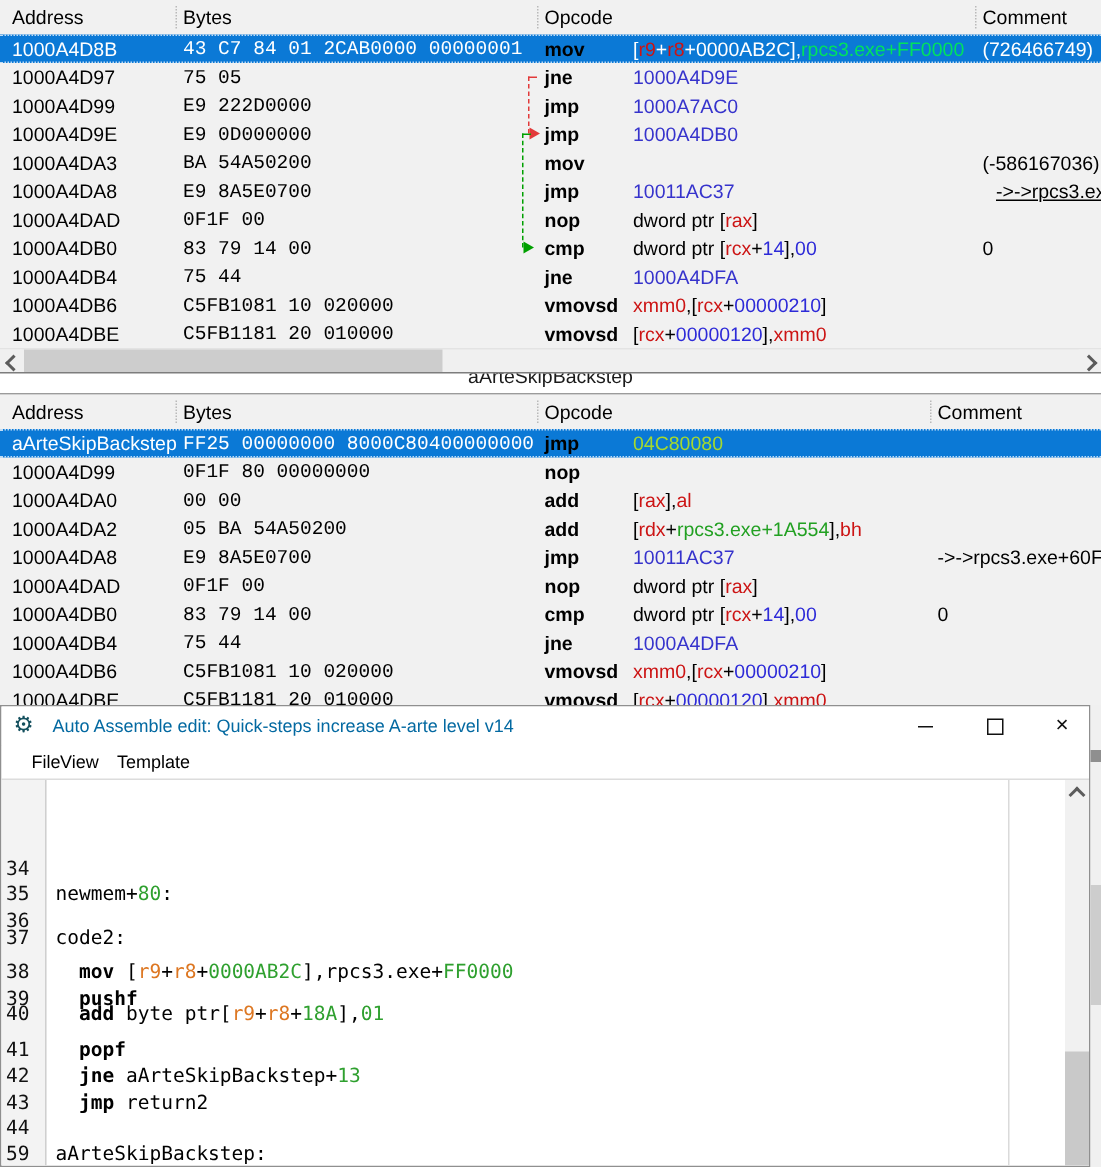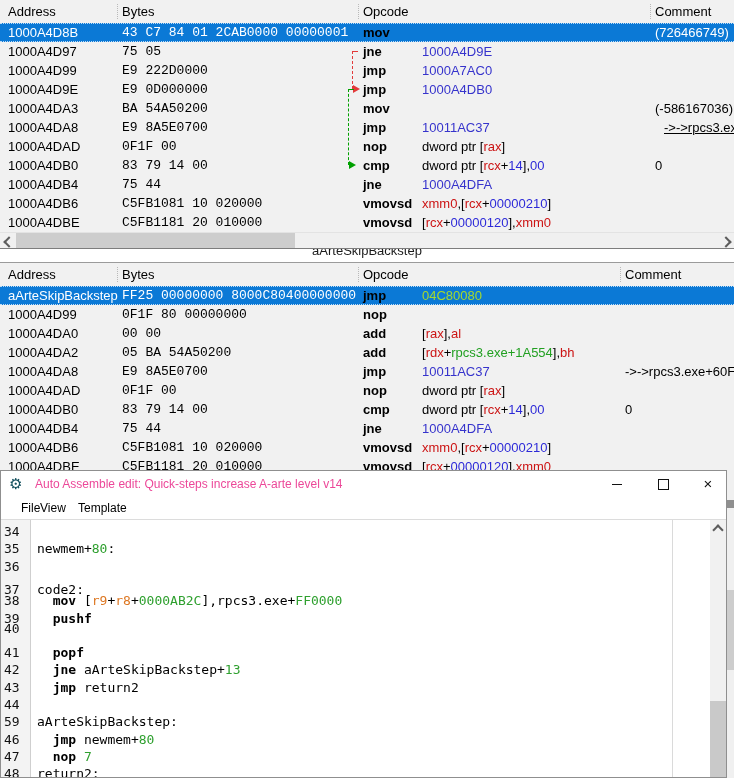--- a/index.html
+++ b/index.html
@@ -52,34 +52,34 @@
   .chev.left{left:5px;top:5px;transform:rotate(45deg);}
   .chev.right{left:3px;top:5px;transform:rotate(225deg);}
   .chev.up{left:4px;top:6px;transform:rotate(135deg);}
   
   #strip2{position:absolute;top:248px;left:0;width:734px;height:14px;background:#ffffff;border-top:1px solid #7d7d7d;overflow:hidden;}
   #strip2 .cap{position:relative;top:-6px;display:block;text-align:center;font-size:13px;color:#1a1a1a;}
   
   #aawin{position:absolute;top:470px;left:0;width:727px;height:308px;background:#ffffff;border:1px solid #8f8f8f;box-sizing:border-box;}
   #titlebar{position:absolute;top:0;left:0;right:0;height:26px;background:#ffffff;}
   #app-icon{position:absolute;left:8px;top:4px;font-size:15px;line-height:18px;color:#14505e;}
-  #title-text{position:absolute;left:34px;top:0;line-height:26px;font-size:12px;color:#ec4899;white-space:pre;}
+  #title-text{position:absolute;left:34px;top:0;line-height:26px;font-size:12px;color:#0369a1;white-space:pre;}
   .winbtn{position:absolute;top:0;width:32px;height:26px;text-align:center;}
   #btn-min{left:600px;}
   #btn-max{left:646px;}
   #btn-close{left:691px;font-size:15px;line-height:25px;color:#111;}
   #btn-min .bar{position:absolute;left:11px;top:13px;width:10px;border-top:1px solid #111;}
   #btn-max .box{position:absolute;left:11px;top:8px;width:9px;height:9px;border:1px solid #111;}
   #menubar{position:absolute;top:26px;left:0;right:0;height:23px;background:#ffffff;border-bottom:1px solid #dcdcdc;box-sizing:border-box;}
   .menu-item{position:absolute;top:0;line-height:22px;font-size:12px;color:#000;}
   
   #editor{position:absolute;top:49px;left:0;right:0;bottom:0;background:#ffffff;overflow:hidden;}
   #gutter{position:absolute;left:0;top:0;bottom:0;width:29px;background:#f3f3f3;border-right:1px solid #cfcfcf;}
   #mline{position:absolute;left:671px;top:0;bottom:0;border-left:1px solid #dadada;}
-  .ed-line{position:absolute;left:0;width:100%;height:17px;}
+  .ed-line{position:absolute;left:0;width:100%;height:17px;margin-top:48px;}
   .ed-num{position:absolute;left:3px;font-family:"DejaVu Sans Mono",monospace;font-size:13px;color:#111;line-height:17px;}
   .ed-code{position:absolute;left:36px;font-family:"DejaVu Sans Mono",monospace;font-size:13px;color:#000;line-height:17px;white-space:pre;}
   .tk-mn{font-weight:bold;}
   .tk-pl{}
   .tk-ereg{color:#dd7722;}
   .tk-enum{color:#2fa02f;}
   
   #vscroll{position:absolute;right:0;top:0;bottom:0;width:16px;background:#f1f1f1;}
   #vscroll .sb-up{position:absolute;top:0;left:0;width:16px;height:17px;}
   #vscroll .sb-thumb{position:absolute;left:0;top:181px;width:16px;height:78px;background:#c9c9c9;}
@@ -99,20 +99,21 @@
     <div class="cell" style="left:655px">Comment</div>
     <span class="vsep" style="left:117px"></span>
     <span class="vsep" style="left:358px"></span>
     <span class="vsep" style="left:650px"></span>
   </div>
   <div id="rows1">
       <div class="row sel" style="top: 23px;">
         <div class="cell c-addr">1000A4D8B</div>
         <div class="cell c-bytes">43 C7 84 01 2CAB0000 00000001</div>
         <div class="cell c-op">mov</div>
+        <div class="cell c-oper"><span class="tk-w">[</span><span class="tk-reg">r9</span><span class="tk-w">+</span><span class="tk-reg">r8</span><span class="tk-w">+0000AB2C]</span><span class="tk-w">,</span><span class="tk-selmod">rpcs3.exe+FF0000</span></div>
         <div class="cell " style="left: 655px;">(726466749)</div>
       </div>
       <div class="row" style="top: 42px;">
         <div class="cell c-addr">1000A4D97</div>
         <div class="cell c-bytes">75 05</div>
         <div class="cell c-op">jne</div>
         <div class="cell c-oper"><span class="tk-addr">1000A4D9E</span></div>
       </div>
       <div class="row" style="top: 61px;">
         <div class="cell c-addr">1000A4D99</div>
@@ -296,34 +297,35 @@
           <span class="ed-code"></span>
         </div>
         <div class="ed-line" style="top: 20.3px;">
           <span class="ed-num">35</span>
           <span class="ed-code"><span class="tk-pl">newmem+</span><span class="tk-enum">80</span><span class="tk-pl">:</span></span>
         </div>
         <div class="ed-line" style="top: 37.6px;">
           <span class="ed-num">36</span>
           <span class="ed-code"></span>
         </div>
-        <div class="ed-line" style="top: 61px;">
+        <div class="ed-line" style="top: 49px;">
           <span class="ed-num">37</span>
           <span class="ed-code"><span class="tk-pl">code2:</span></span>
         </div>
         <div class="ed-line" style="top: 72.2px;">
           <span class="ed-num">38</span>
           <span class="ed-code"><span class="tk-pl">  </span><span class="tk-mn">mov</span><span class="tk-pl"> [</span><span class="tk-ereg">r9</span><span class="tk-pl">+</span><span class="tk-ereg">r8</span><span class="tk-pl">+</span><span class="tk-enum">0000AB2C</span><span class="tk-pl">],rpcs3.exe+</span><span class="tk-enum">FF0000</span></span>
         </div>
         <div class="ed-line" style="top: 89.5px;">
           <span class="ed-num">39</span>
           <span class="ed-code"><span class="tk-pl">  </span><span class="tk-mn">pushf</span></span>
         </div>
         <div class="ed-line" style="top: 100px; text-decoration: underline;">
           <span class="ed-num">40</span>
+          <span class="ed-code"><span class="tk-pl">  </span><span class="tk-mn">add</span><span class="tk-pl"> byte ptr[</span><span class="tk-ereg">r9</span><span class="tk-pl">+</span><span class="tk-ereg">r8</span><span class="tk-pl">+</span><span class="tk-enum">18A</span><span class="tk-pl">],</span><span class="tk-enum">01</span></span>
         </div>
         <div class="ed-line" style="top: 124.1px;">
           <span class="ed-num">41</span>
           <span class="ed-code"><span class="tk-pl">  </span><span class="tk-mn">popf</span></span>
         </div>
         <div class="ed-line" style="top: 141.4px;">
           <span class="ed-num">42</span>
           <span class="ed-code"><span class="tk-pl">  </span><span class="tk-mn">jne</span><span class="tk-pl"> aArteSkipBackstep+</span><span class="tk-enum">13</span></span>
         </div>
         <div class="ed-line" style="top: 158.7px;">

